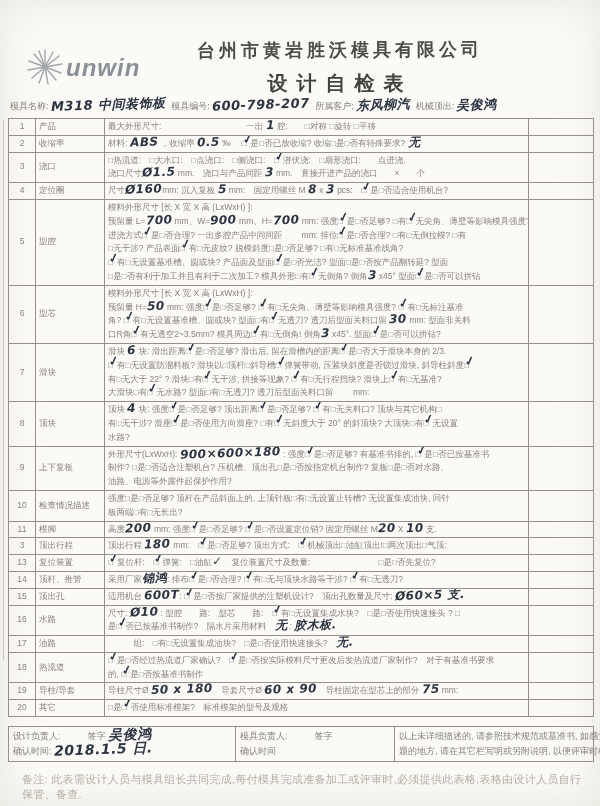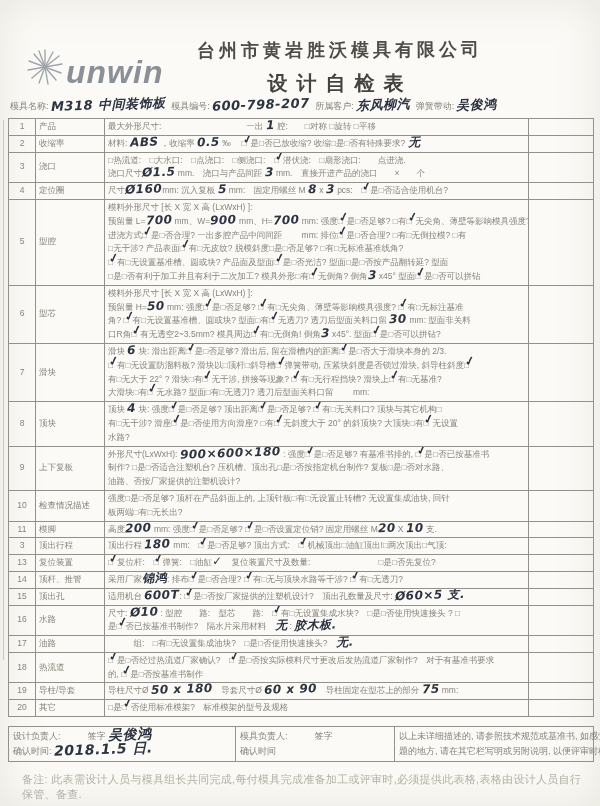--- a/index.html
+++ b/index.html
@@ -6,21 +6,21 @@
   body{
     width:600px;height:806px;position:relative;overflow:hidden;
     background:#f4f2ec;
     font-family:"Liberation Sans",sans-serif;
   }
   .paper{position:absolute;inset:0;background:#fbfaf6;box-shadow:inset 0 0 40px rgba(180,175,160,.25);}
   .scan-edge{position:absolute;left:3px;top:120px;width:1px;height:540px;background:#c9c6bd;}
   
   .logo-wrap{position:absolute;left:22px;top:36px;width:180px;height:60px;}
   .logo-burst{position:absolute;left:2px;top:10px;}
-  .logo-text{position:absolute;left:44px;top:18px;font-size:32px;font-style:italic;font-weight:bold;color:#8a9097;letter-spacing:1px;font-family:"Liberation Sans",sans-serif;}
+  .logo-text{position:absolute;left:44px;top:18px;font-size:24px;font-style:italic;font-weight:bold;color:#8a9097;letter-spacing:1px;font-family:"Liberation Sans",sans-serif;}
   .company{position:absolute;left:180px;top:38px;width:320px;text-align:center;
     font-family:"DejaVu Serif","Liberation Serif",serif;font-weight:bold;font-size:18px;
     letter-spacing:4px;color:#4e4c47;transform:rotate(-.3deg);}
   .form-title{position:absolute;left:230px;top:70px;width:220px;text-align:center;
     font-weight:bold;font-size:20px;letter-spacing:9px;color:#45433e;font-family:"DejaVu Serif","Liberation Serif",serif;}
   .fields{position:absolute;left:10px;top:100px;width:584px;display:flex;align-items:baseline;}
   .fields .lab{font-size:9px;color:#85827a;white-space:nowrap;}
   .hw{font-family:"DejaVu Sans",sans-serif;font-style:italic;font-weight:bold;color:#2c3442;
       font-size:12px;line-height:0;display:inline-block;transform:rotate(-2deg);letter-spacing:.5px;white-space:nowrap;}
   .fields .hw{font-size:13px;margin:0 6px 0 2px;}
@@ -75,21 +75,21 @@
   <div class="company">台州市黄岩胜沃模具有限公司</div>
   <div class="form-title">设计自检表</div>
 
   <div class="fields">
     <span class="lab">模具名称:</span>
     <span class="hw">M318 中间装饰板</span>
     <span class="lab">模具编号:</span>
     <span class="hw">600-798-207</span>
     <span class="lab">所属客户:</span>
     <span class="hw">东风柳汽</span>
-    <span class="lab">弹簧带动:</span>
+    <span class="lab">机械顶出:</span>
     <span class="hw">吴俊鸿</span>
   </div>
 
   <table class="main">
     <tbody>
 
     <tr>
       <td class="no">1</td>
       <td class="item">产品</td>
       <td class="desc">
@@ -174,21 +174,21 @@
           </td>
       <td class="op"></td>
     </tr>
 
     <tr>
       <td class="no">9</td>
       <td class="item">上下复板</td>
       <td class="desc">
             <div class="line">外形尺寸(LxWxH): <span class="hw">900×600×180</span> : 强度<span class="ck"><i>□</i><b>✓</b></span>是□否足够? 有基准书排的, <span class="ck"><i>□</i><b>✓</b></span>是□否已按基准书</div>
             <div class="line">制作? □是□否适合注塑机台? 压机槽、顶出孔□是□否按指定机台制作? 复板□是□否对水路、</div>
-            <div class="line">油路、否按厂家提供的注塑机设计?</div>
+            <div class="line">油路、电源等外露件起保护作用?</div>
           </td>
       <td class="op"></td>
     </tr>
 
     <tr>
       <td class="no">10</td>
       <td class="item">检查情况描述</td>
       <td class="desc">
             <div class="line">强度□是□否足够? 顶杆在产品斜面上的, 上顶针板□有□无设置止转槽? 无设置集成油块, 回针</div>
             <div class="line">板两端□有□无长出?</div>

